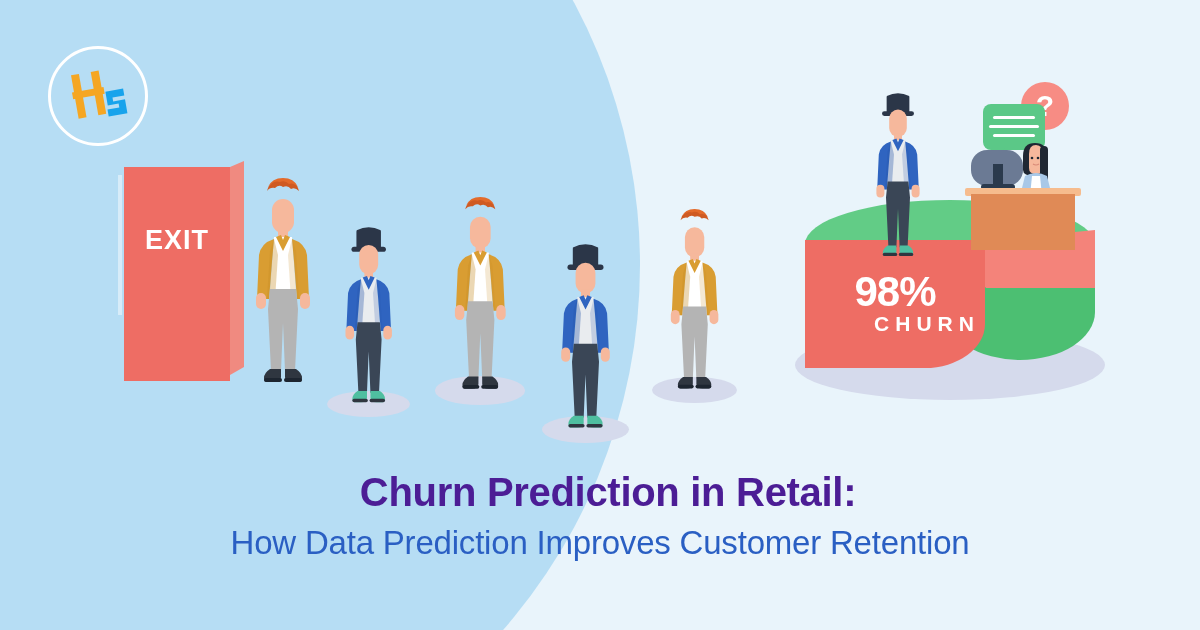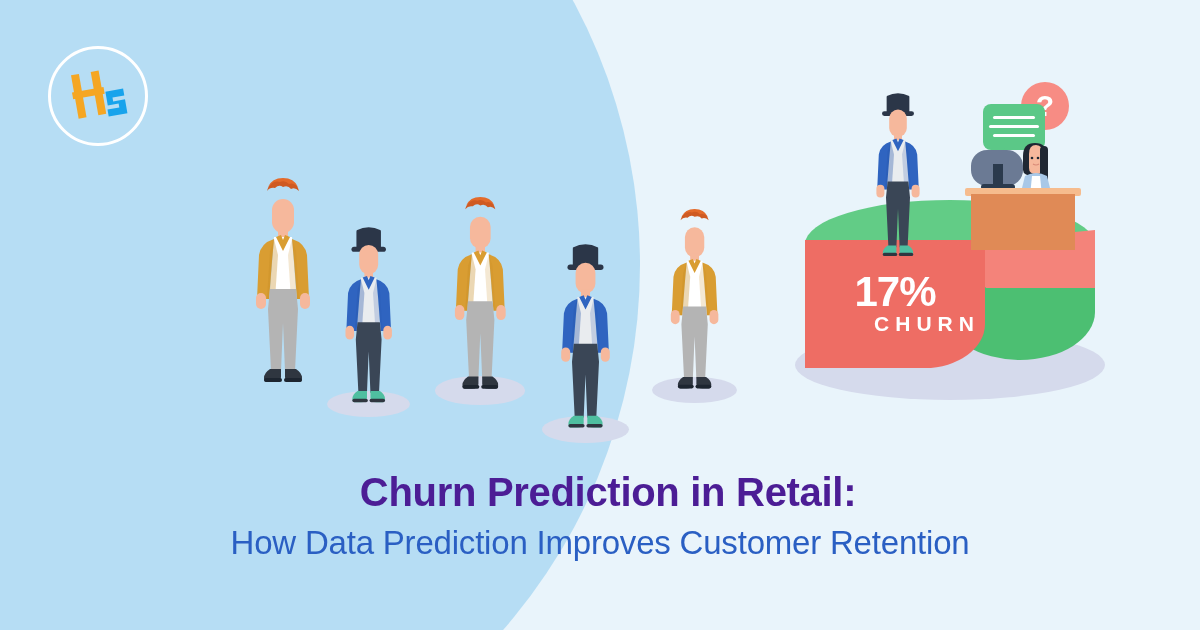--- a/index.html
+++ b/index.html
@@ -96,28 +96,34 @@
     <svg class="mono" viewBox="0 0 100 100">
       <g transform="rotate(-10 50 50)">
         <rect x="27" y="25" width="8" height="44" fill="#f5a623"></rect>
         <rect x="47" y="25" width="8" height="44" fill="#f5a623"></rect>
         <rect x="25" y="42" width="32" height="7" fill="#f5a623"></rect>
         <path d="M58 47 h18 v7 h-12 v4 h12 v14 h-19 v-7 h12 v-4 h-11 z" fill="#17a3ec"></path>
       </g>
     </svg>
   </div>
 
+  <div class="abs" id="exit-door">
+    <div class="door-hl"></div>
+    <div class="door-side"></div>
+    <div class="door-face"></div>
+    <div id="exit-text">EXIT</div>
+  </div>
 
   <div class="abs" id="pie-shadow"></div>
   <div class="abs" id="pie">
     <div class="pie-body-green"></div>
     <div class="pie-top-green"></div>
     <div class="pie-top-red"></div>
     <div class="pie-body-red"></div>
-    <div id="pie-pct">17%</div>
+    <div id="pie-pct">98%</div>
     <div id="pie-label">CHURN</div>
   </div>
 
   <div class="abs" id="agent">
     <div class="bubble-q"></div>
     <div class="q-mark">?</div>
     <div class="bubble-green">
       <div class="bline" style="left:10px;top:12px;width:42px;"></div>
       <div class="bline" style="left:6px;top:21px;width:50px;"></div>
       <div class="bline" style="left:10px;top:30px;width:42px;"></div>

